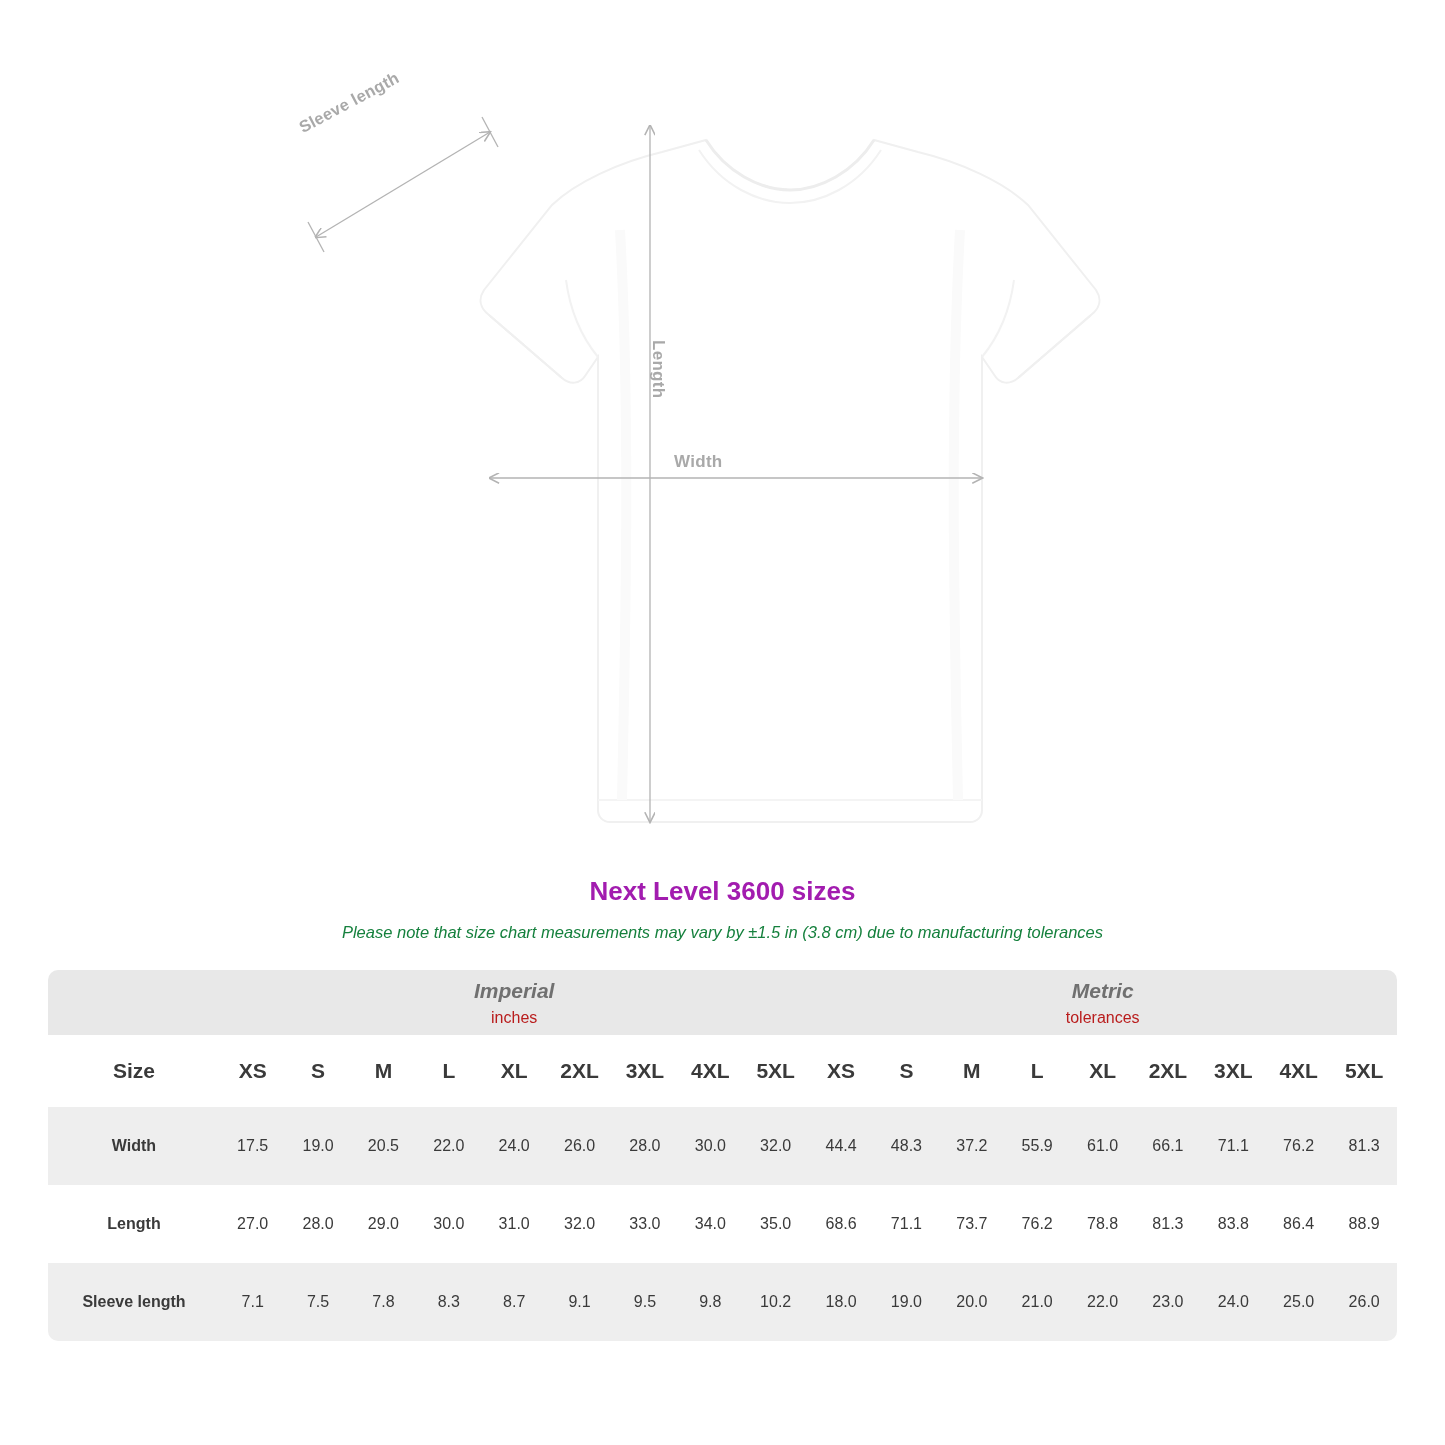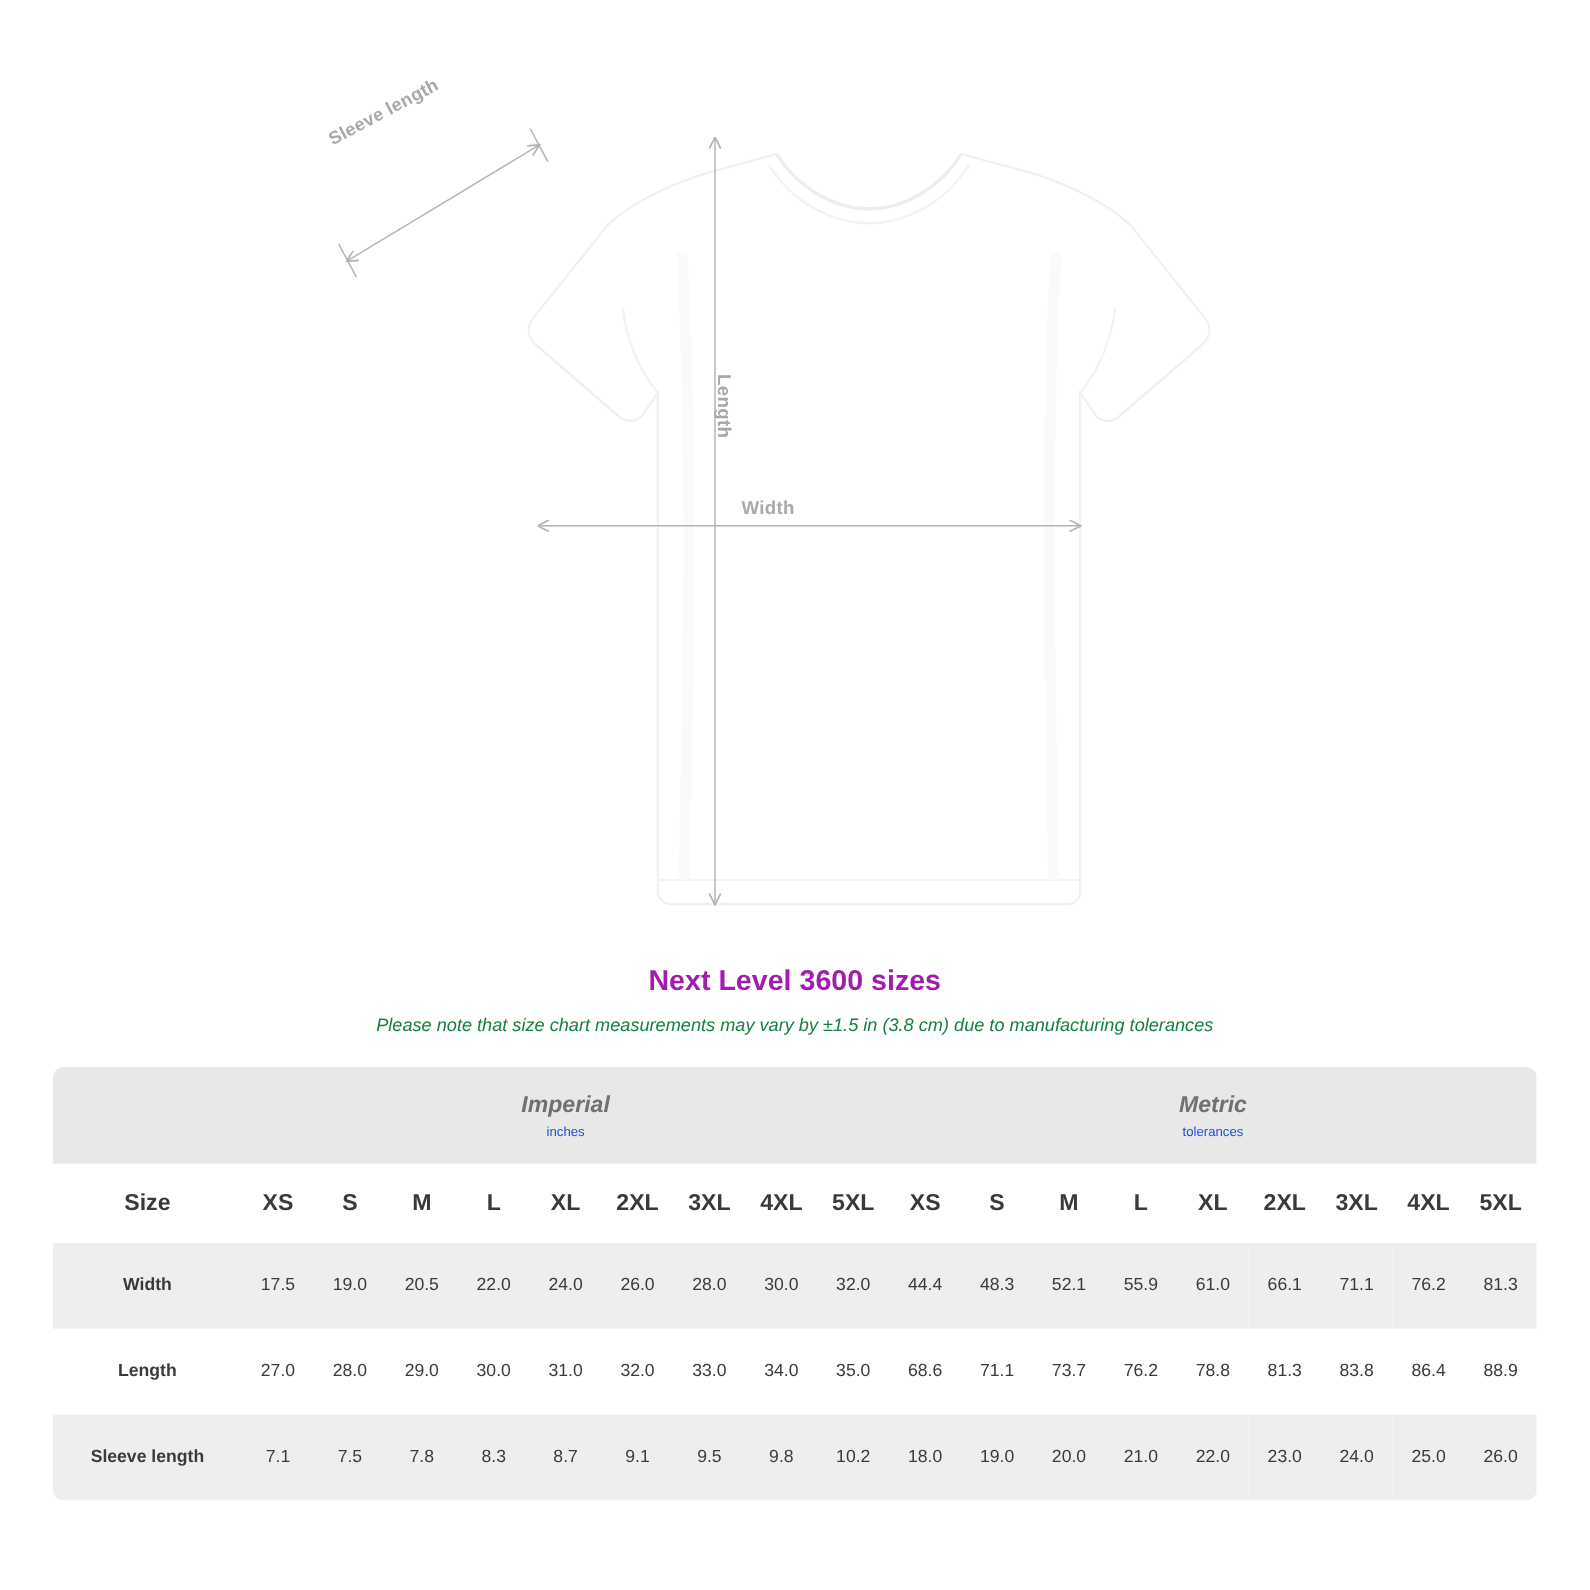--- a/index.html
+++ b/index.html
@@ -91,32 +91,32 @@
   table.size-table td, table.size-table th {
     text-align: center;
     vertical-align: middle;
     font-size: 16px;
     color: #3a3a3a;
     padding: 0;
     border: none;
   }
   .unit-row td {
     background: #e8e8e8;
-    height: 88px;
+    height: 65px;
   }
   .unit-name {
     font-size: 21px;
     font-style: italic;
     font-weight: bold;
     color: #707070;
     line-height: 1.2;
   }
   .unit-sub {
-    font-size: 12px;
-    color: #1d4ed8;
+    font-size: 16px;
+    color: #b91c1c;
     font-style: normal;
     font-weight: normal;
     margin-top: 5px;
   }
   .row-head {
     font-weight: bold;
     font-size: 16.5px;
     color: #3a3a3a;
   }
   tr.r-size td { background: #ffffff; height: 72px; font-weight: bold; font-size: 21px; }
@@ -247,21 +247,21 @@
         <td class="cell-val">19.0</td>
         <td class="cell-val">20.5</td>
         <td class="cell-val">22.0</td>
         <td class="cell-val">24.0</td>
         <td class="cell-val">26.0</td>
         <td class="cell-val">28.0</td>
         <td class="cell-val">30.0</td>
         <td class="cell-val">32.0</td>
         <td class="cell-val">44.4</td>
         <td class="cell-val">48.3</td>
-        <td class="cell-val">52.1</td>
+        <td class="cell-val">37.2</td>
         <td class="cell-val">55.9</td>
         <td class="cell-val">61.0</td>
         <td class="cell-val">66.1</td>
         <td class="cell-val">71.1</td>
         <td class="cell-val">76.2</td>
         <td class="cell-val">81.3</td>
       </tr>
 
       <tr class="r-length">
         <td class="first-col row-head">Length</td>

